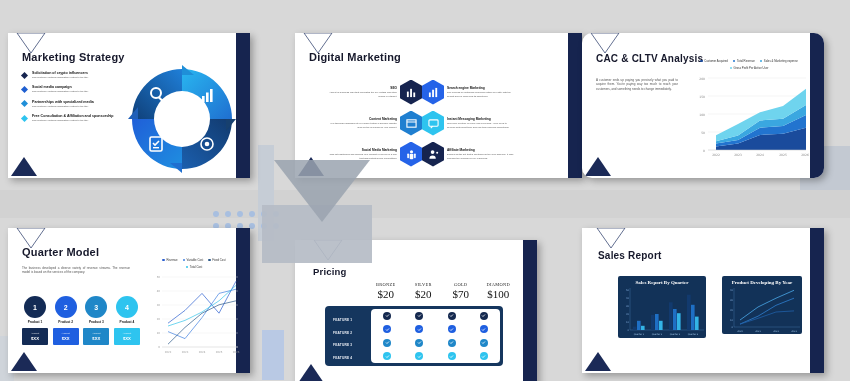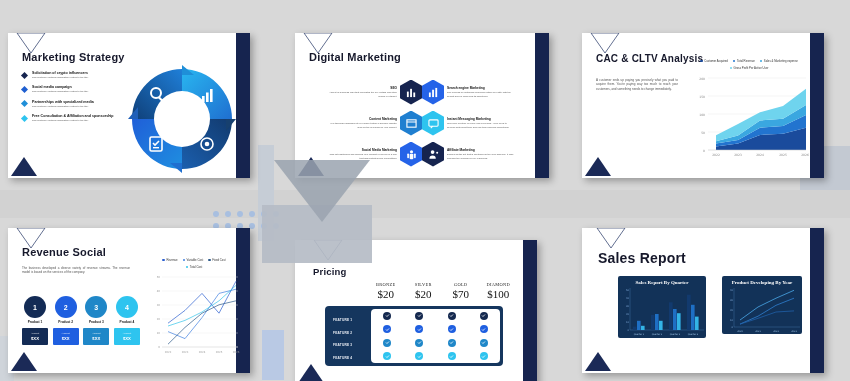--- a/index.html
+++ b/index.html
@@ -45,35 +45,35 @@
   
   #s1 { left:8px;  top:33px;  width:242px; height:145px; }
   #s1 .slide-title { left:14px; top:18px; font-size:11px; }
   .bullets { position:absolute; left:14px; top:38px; width:96px; }
   .bullet { margin-bottom:6px; position:relative; padding-left:10px; }
   .bullet .dia { position:absolute; left:0; top:1.5px; width:5px; height:5px; transform:rotate(45deg); }
   .bullet h4 { font-size:3.6px; font-weight:bold; color:#111; margin-bottom:1px; }
   .ring { position:absolute; left:118px; top:30px; width:112px; height:112px; }
 
   
-  #s2 { left:295px; top:33px; width:254px; height:145px; }
+  #s2 { left:295px; top:33px; width:287px; height:145px; }
   #s2 .slide-title { left:14px; top:18px; font-size:11px; }
   .hexgrid { position:absolute; left:34px; top:44px; width:186px; height:92px; }
   .hexrow { display:flex; height:30px; margin-bottom:1px; }
   .hexcell { display:flex; align-items:center; gap:3px; width:50%; }
   .hexcell.rev { flex-direction:row-reverse; text-align:right; }
   .hex { width:22px; height:25px; flex:0 0 22px; position:relative;
     clip-path:polygon(50% 0%,100% 25%,100% 75%,50% 100%,0% 75%,0% 25%);
     display:flex; align-items:center; justify-content:center; }
   .hex svg { width:11px; height:11px; }
   .hextxt { flex:1; }
   .hextxt h5 { font-size:3.2px; font-weight:bold; color:#111; margin-bottom:1px; }
 
   
-  #s3 { left:582px; top:33px; width:242px; height:145px; }
+  #s3 { left:582px; top:33px; width:242px; height:145px;border-radius:10px; }
   #s3 .slide-title { left:14px; top:20px; font-size:10px; }
   .s3para { position:absolute; left:14px; top:45px; width:82px; text-align:justify; }
   .areawrap { position:absolute; left:106px; top:26px; width:122px; height:108px; }
   .legend { display:flex; flex-wrap:wrap; justify-content:center; gap:3px 5px; padding:0 4px 2px; }
   .legend span { font-size:2.8px; color:#333; display:flex; align-items:center; gap:1.5px; white-space:nowrap;}
   .legend i { width:2.5px; height:2.5px; border-radius:50%; display:inline-block; }
 
   
   #s4 { left:8px;  top:228px; width:242px; height:145px; }
   #s4 .slide-title { left:14px; top:18px; font-size:11px; }
@@ -100,21 +100,21 @@
   .pricebox .inner { position:absolute; left:46px; top:3px; right:3px; bottom:3px; background:#fff; border-radius:4px; }
   .featcol { position:absolute; left:8px; top:8px; width:40px; }
   .featcol div { font-size:3.2px; color:#eaeef5; font-weight:bold; height:12.5px; line-height:12.5px; letter-spacing:.2px;}
   .checkgrid { position:absolute; left:46px; top:3px; right:3px; bottom:3px;
      display:grid; grid-template-columns:repeat(4,1fr); grid-template-rows:repeat(4,1fr); align-items:center; justify-items:center; }
   .chk { width:8px; height:8px; border-radius:50%; display:flex; align-items:center; justify-content:center; }
   .chk svg { width:5px; height:5px; }
 
   
   #s6 { left:582px; top:228px; width:242px; height:145px; }
-  #s6 .slide-title { left:16px; top:22px; font-size:14px; }
+  #s6 .slide-title { left:16px; top:22px; font-size:10px; }
   .panel { position:absolute; background:#123258; border-radius:2px; }
   .panel .ptitle { position:absolute; top:4px; left:0; right:0; text-align:center;
       font-family:"Liberation Serif", serif; font-size:5px; color:#fff; font-weight:bold;}
   #pnl1 { left:36px; top:48px; width:88px; height:62px; }
   #pnl2 { left:140px; top:48px; width:80px; height:58px; }
 </style>
 </head>
 <body>
 
 <div class="canvas">
@@ -373,21 +373,21 @@
       </svg>
     </div>
   </div>
 
   <div class="slide" id="s4">
     <div class="navybar"></div>
     <svg class="tri-out-svg" width="30" height="22">
       <polygon points="1,1 29,1 15,21" fill="none" stroke="#3a4a74" stroke-width="0.8"></polygon>
     </svg>
     <div class="tri-solid"></div>
-    <div class="slide-title">Revenue Social</div>
+    <div class="slide-title">Quarter Model</div>
     <div class="s4para micro t6">The business developed a diverse variety of revenue streams. The revenue model is based on the services of the company.</div>
 
     <div class="prodrow">
       <div class="prod">
         <div class="pcirc" style="background:#132b55">1</div>
         <div class="plabel">Product 1</div>
         <div class="pcard" style="background:#132b55">
           <span class="pc1">Amount</span>
           <span class="pc2">$XX</span>
         </div>

